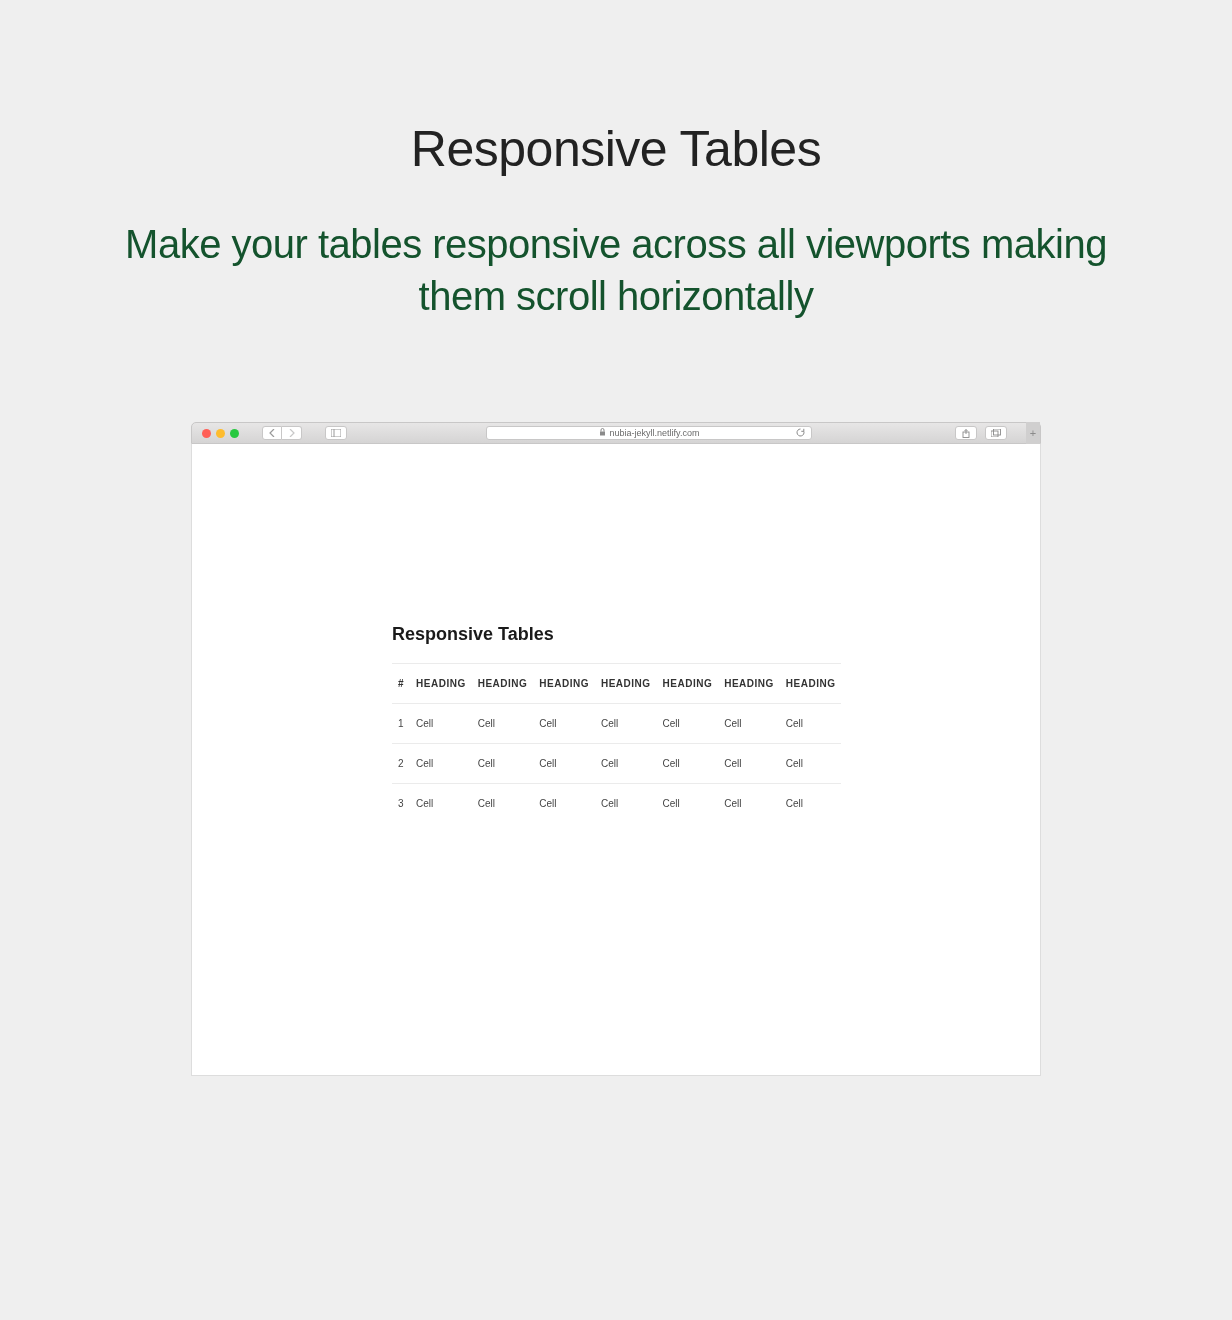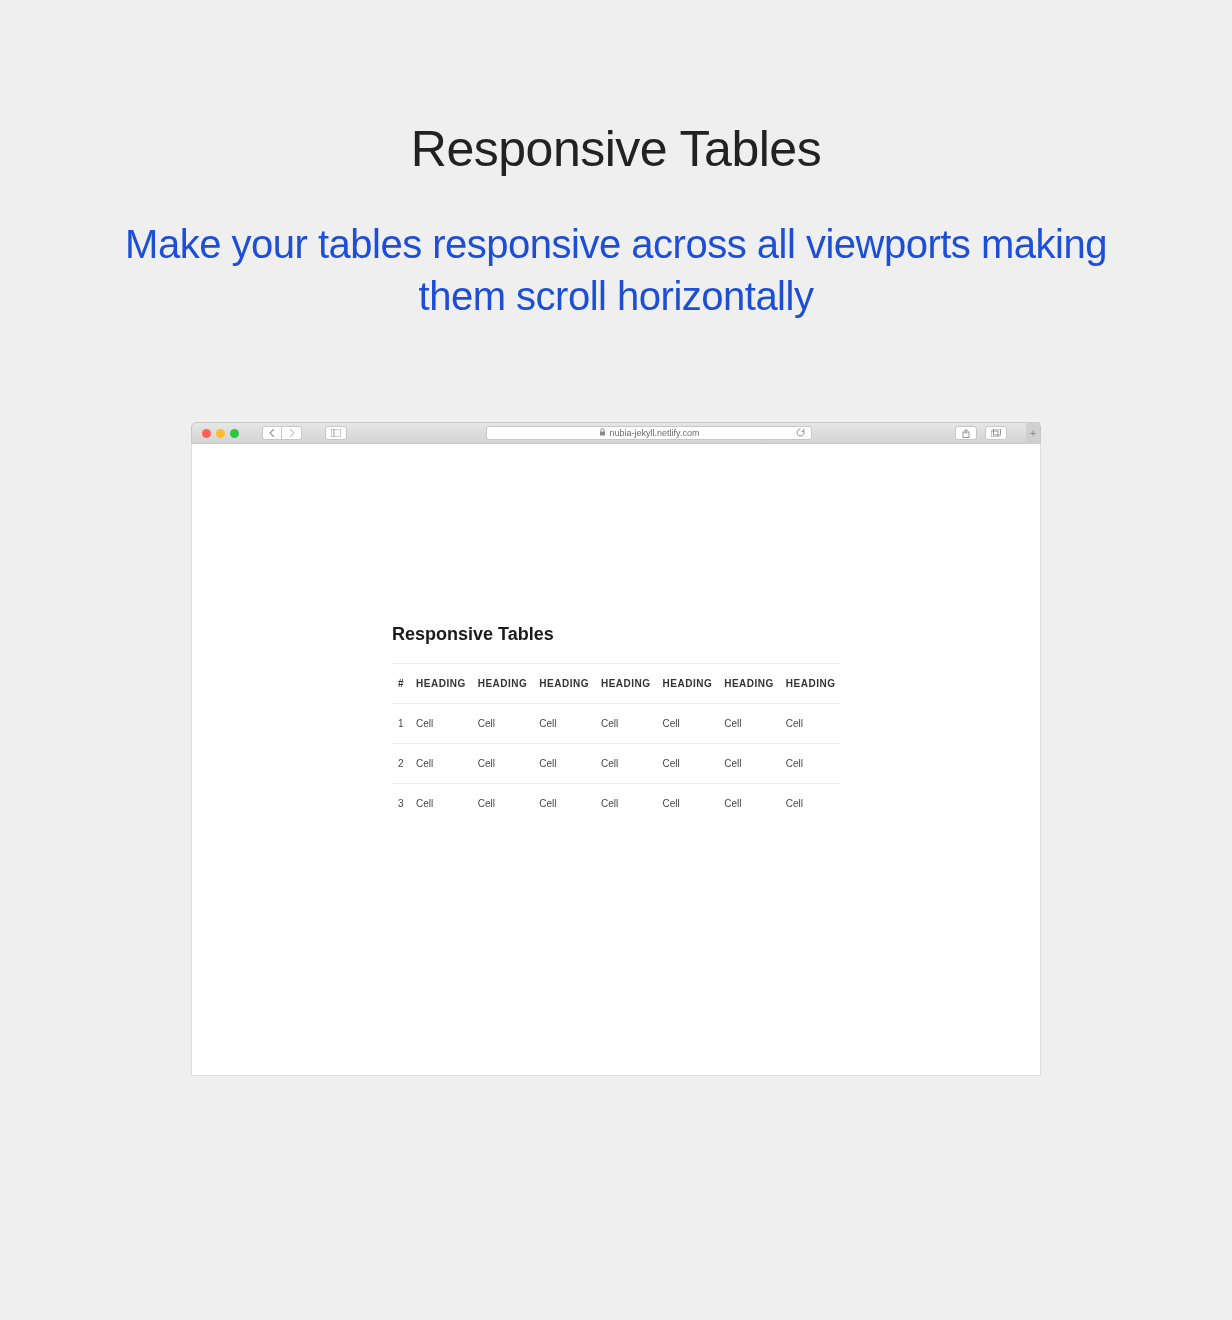--- a/index.html
+++ b/index.html
@@ -17,21 +17,21 @@
     .hero-title {
       font-size: 50px;
       font-weight: 400;
       color: #222;
       margin-bottom: 40px;
       letter-spacing: -0.5px;
     }
     .hero-sub {
       font-size: 40px;
       font-weight: 300;
-      color: #1d4ed8;
+      color: #14532d;
       line-height: 1.3;
       letter-spacing: -0.5px;
     }
     .browser-wrap {
       width: 850px;
       margin: 40px auto 0;
     }
     .browser-chrome {
       height: 22px;
       background: linear-gradient(#e7e6e6, #d5d4d4);

